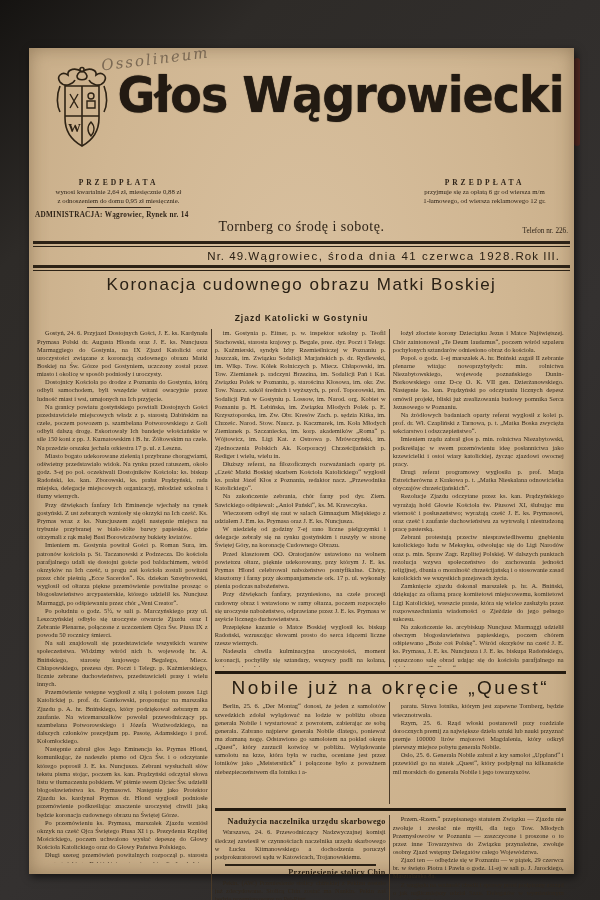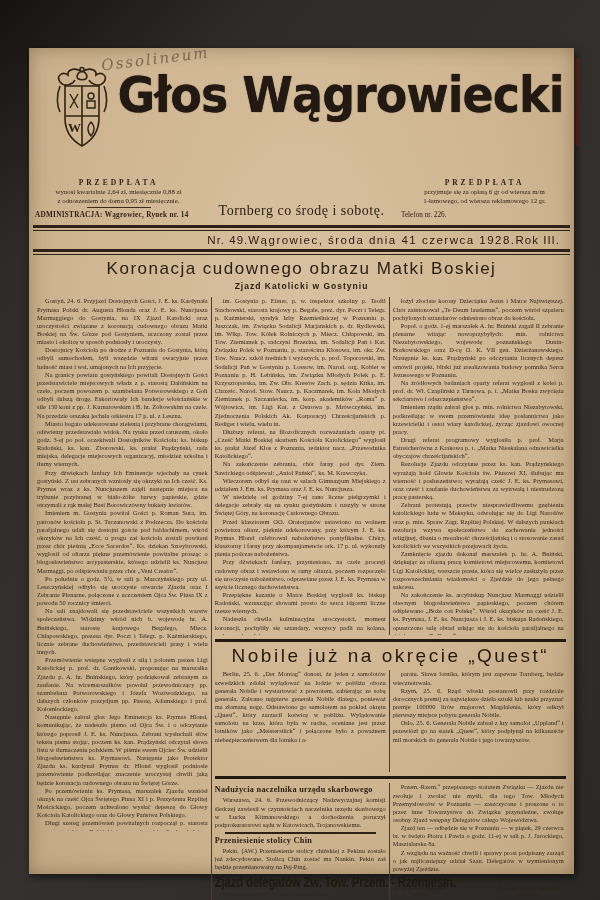--- a/index.html
+++ b/index.html
@@ -13,48 +13,48 @@
   .masthead{position:relative;padding:20px 10px 0 10px;height:116px;box-sizing:border-box;}
   .crest{position:absolute;left:24px;top:18px;width:58px;height:92px;}
   .title{margin:4px 0 0 78px;text-align:center;font-family:"DejaVu Sans",sans-serif;font-weight:bold;font-size:46px;line-height:1;letter-spacing:-1px;color:#221a12;transform:scaleY(1.08);text-shadow:0 0 1px #221a12;}
   .mast-info{display:flex;margin:14px 6px 0 6px;font-family:Liberation Serif, serif;gap:16px;}
   .mast-col{width:33.3%;}
   .mast-head-sm{font-size:7.5px;letter-spacing:3px;text-align:center;font-weight:bold;}
   .mast-line{font-size:6.8px;text-align:center;line-height:1.35;}
   .mini-rule{width:64px;border-top:1px solid #3a2d1f;margin:2px auto;}
   .mast-admin{font-size:7.2px;text-align:left;font-weight:bold;margin-top:3px;letter-spacing:.3px;}
   .mast-center{font-size:14px;text-align:center;align-self:flex-end;padding-top:22px;letter-spacing:.5px;}
-  .mast-phone{font-size:7.2px;text-align:left;margin-top:6px;}
+  .mast-phone{font-size:7.2px;text-align:right;margin-top:22px;}
 
   .rule-double{border-top:3px solid #2c2216;border-bottom:1px solid #2c2216;height:2px;margin:0 4px;}
   .dateline{display:flex;justify-content:flex-end;align-items:center;padding:3px 14px;font-family:"Liberation Sans",sans-serif;font-size:11.5px;letter-spacing:1px;color:#2a2014;}
   .dateline .mid{letter-spacing:1.5px;}
 
   
   .main-headline{text-align:center;font-family:"Liberation Sans",sans-serif;font-size:17px;letter-spacing:1.5px;margin-top:4px;color:#2a2115;}
-  .sub-headline{text-align:center;font-family:"Liberation Sans",sans-serif;font-weight:bold;font-size:8.5px;letter-spacing:1px;margin-top:2px;color:#2a2115;}
+  .sub-headline{text-align:center;font-family:"Liberation Sans",sans-serif;font-weight:bold;font-size:8.5px;letter-spacing:1px;margin-top:18px;color:#2a2115;}
 
   
   .content{display:flex;margin:6px 8px 0 8px;}
   .vsep{width:1px;background:#4a3a28;margin:0 3px;}
   .col{width:171px;}
   .para{margin:0;text-align:justify;text-indent:8px;font-size:6.45px;line-height:8.15px;color:#32281c;hyphens:auto;}
   #col1{height:534px;overflow:hidden;}
   .right-area{display:flex;flex-direction:column;width:352px;}
   .part1{display:flex;height:338px;overflow:hidden;}
   .part1 .col{width:171px;height:338px;overflow:hidden;}
 
   .nobile{border-top:3.5px solid #241b10;margin-top:4px;padding-top:2px;}
   .nobile-headline{text-align:center;font-family:"Liberation Sans",sans-serif;font-size:19px;letter-spacing:2.5px;color:#261d11;margin:1px 0 3px 0;}
   .nobile-cols{display:flex;height:102px;overflow:hidden;}
   .nobile-cols .col{width:171px;}
 
   .bottom{display:flex;border-top:3.5px solid #241b10;margin-top:4px;padding-top:4px;height:136px;overflow:hidden;}
   .bottom .col{width:171px;}
-  .sec-head{margin:2px 0;text-align:left;font-weight:bold;font-size:8.2px;letter-spacing:.3px;color:#2a2014;}
+  .sec-head{margin:2px 0;text-align:right;font-weight:bold;font-size:8.2px;letter-spacing:.3px;color:#2a2014;}
   .sec-rule{border-top:2px solid #2c2216;margin:3px 10px 1px 10px;}
   .display-head{margin:5px 0 2px 0;text-align:center;font-family:"Liberation Sans",sans-serif;font-weight:bold;font-size:11.5px;letter-spacing:-.2px;transform:scaleY(1.25);color:#201810;white-space:nowrap;}
   .sig-intro{font-size:6.6px;margin-top:3px;text-indent:14px;}
   .sig-row{display:flex;justify-content:space-between;padding:1px 6px 0 2px;}
   .sig{text-align:center;font-size:6.8px;font-weight:bold;}
   .sig-role{font-size:5.6px;font-weight:normal;}
 </style>
 </head>
 <body>
 

